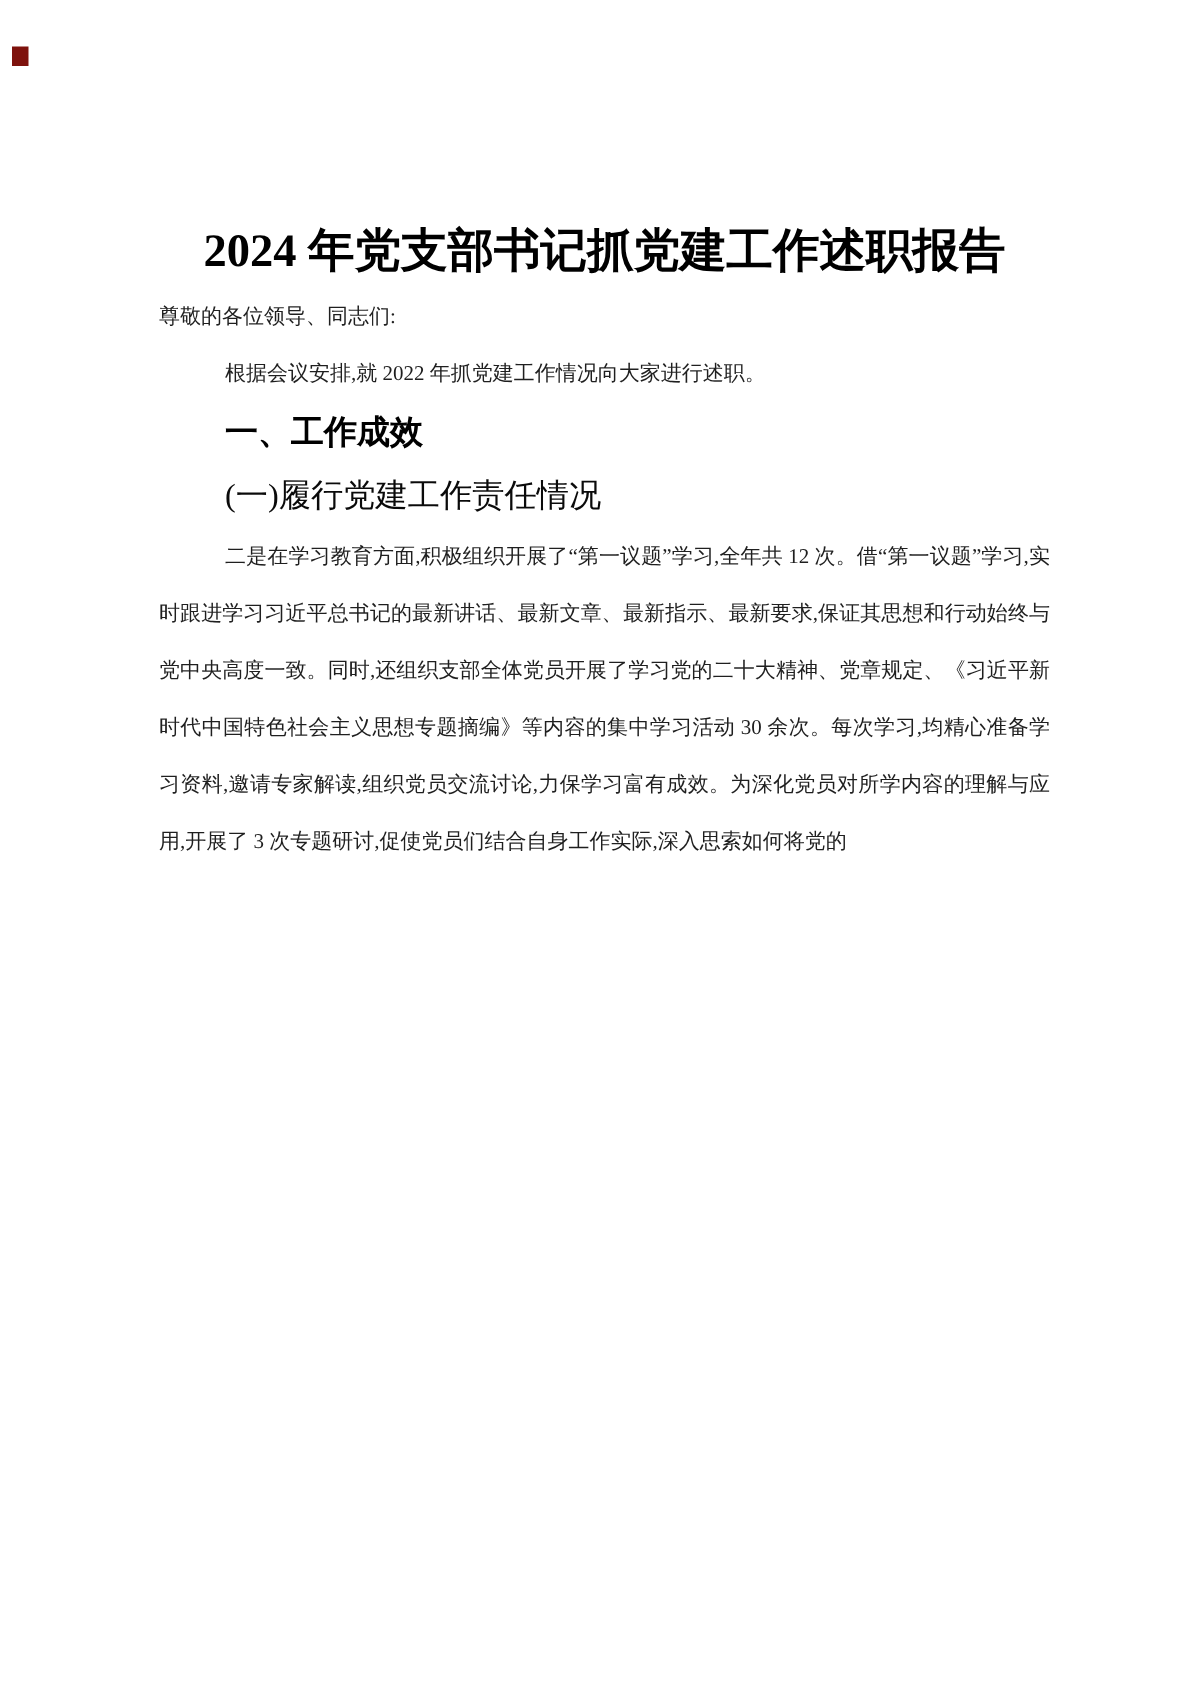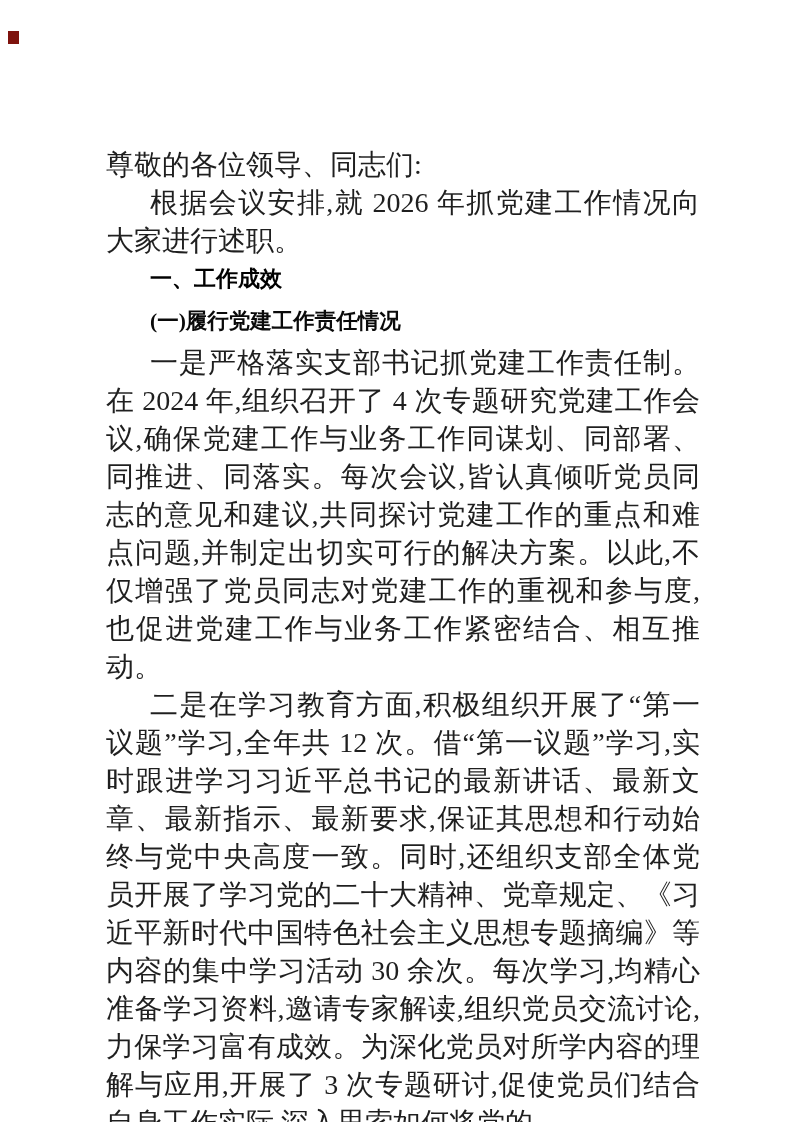--- a/index.html
+++ b/index.html
@@ -34,54 +34,54 @@
     font-family: "Liberation Serif", "DejaVu Serif", serif;
     font-size: 31px;
     font-weight: bold;
     line-height: 42px;
     text-align: center;
     color: #000000;
     white-space: nowrap;
   }
   .blk {
     margin: 0;
-    font-size: 28px;
+    font-size: 14px;
     line-height: 38px;
     text-align: justify;
   }
   .blk.salutation {
     text-indent: 0;
   }
   .blk.body {
     text-indent: 44px;
   }
   .blk.heading1 {
     font-family: Liberation Sans, sans-serif;
     font-weight: bold;
     font-size: 22px;
     color: #000000;
     text-indent: 44px;
   }
   .blk.heading2 {
     font-family: "Liberation Serif", "DejaVu Serif", serif;
-    font-weight: bold;
+    font-weight: normal;
     font-size: 21.5px;
     line-height: 46px;
     color: #0a0a0a;
     text-indent: 44px;
   }
 </style>
 </head>
 <body>
 
 <div class="page">
   <div class="corner-marker" style="background: rgb(126, 18, 13);"></div>
   <div class="content">
+    <h1 class="doc-title">2024 年党支部书记抓党建工作述职报告</h1>
     <div>
         <p class="blk salutation">尊敬的各位领导、同志们:</p>
-        <p class="blk body">根据会议安排,就 2026 年抓党建工作情况向大家进行述职。</p>
+        <p class="blk body">根据会议安排,就 2022 年抓党建工作情况向大家进行述职。</p>
         <p class="blk heading1">一、工作成效</p>
         <p class="blk heading2">(一)履行党建工作责任情况</p>
-        <p class="blk body">一是严格落实支部书记抓党建工作责任制。在 2024 年,组织召开了 4 次专题研究党建工作会议,确保党建工作与业务工作同谋划、同部署、同推进、同落实。每次会议,皆认真倾听党员同志的意见和建议,共同探讨党建工作的重点和难点问题,并制定出切实可行的解决方案。以此,不仅增强了党员同志对党建工作的重视和参与度,也促进党建工作与业务工作紧密结合、相互推动。</p>
         <p class="blk body">二是在学习教育方面,积极组织开展了“第一议题”学习,全年共 12 次。借“第一议题”学习,实时跟进学习习近平总书记的最新讲话、最新文章、最新指示、最新要求,保证其思想和行动始终与党中央高度一致。同时,还组织支部全体党员开展了学习党的二十大精神、党章规定、《习近平新时代中国特色社会主义思想专题摘编》等内容的集中学习活动 30 余次。每次学习,均精心准备学习资料,邀请专家解读,组织党员交流讨论,力保学习富有成效。为深化党员对所学内容的理解与应用,开展了 3 次专题研讨,促使党员们结合自身工作实际,深入思索如何将党的</p>
       </div>
   </div>
 </div>
 
 </body></html>

